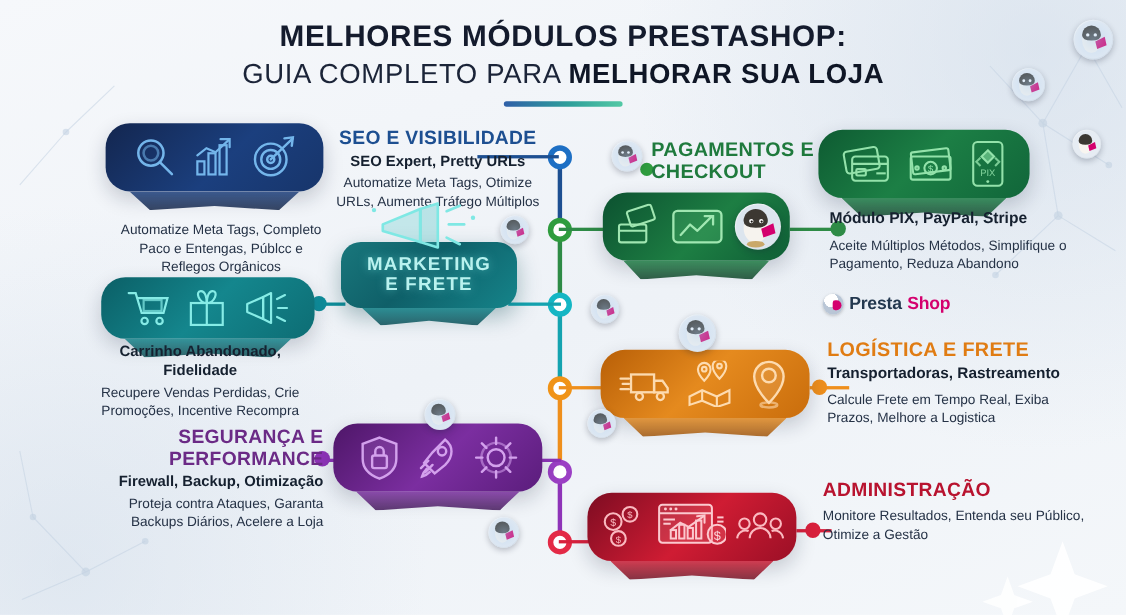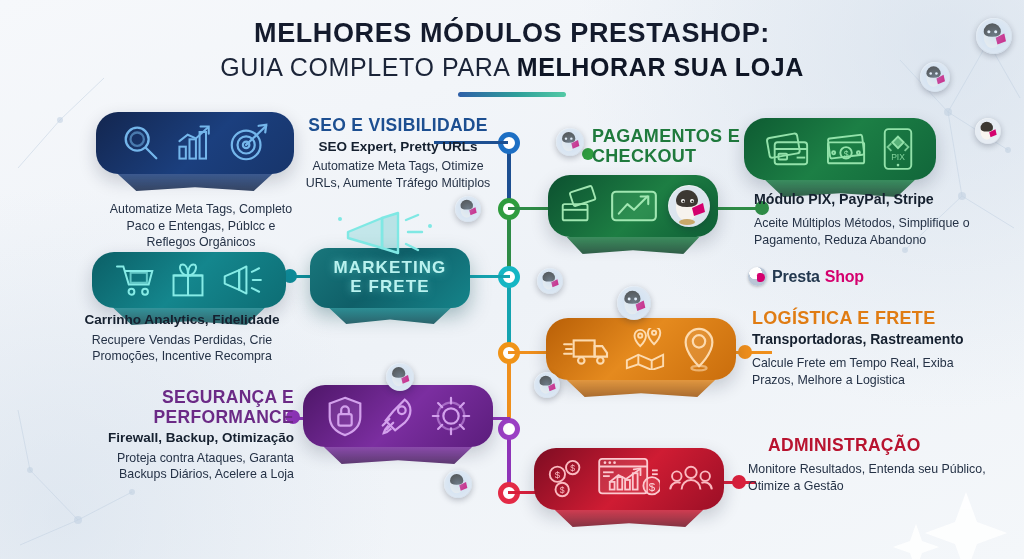--- a/index.html
+++ b/index.html
@@ -53,21 +53,21 @@
   }
 
   
   .txtblk { position:absolute; }
   .h-main { font-size:17.5px; font-weight:bold; letter-spacing:0.3px; line-height:1.12; }
   .h-sub { font-size:13.5px; font-weight:bold; color:#15202f; line-height:1.25; margin-top:3px; }
   .h-desc { font-size:12.4px; color:#253246; line-height:1.32; margin-top:3px; }
 
   
   .mk-badge {
-    position:absolute; left:310px; top:248px; width:160px; height:60px;
+    position:absolute; left:310px; top:220px; width:160px; height:60px;
     border-radius:18px;
     background:linear-gradient(135deg,#19777c 0%,#0f5f68 45%,#15848a 100%);
     box-shadow:0 8px 20px rgba(10,70,80,0.34);
     display:flex; flex-direction:column; align-items:center; justify-content:center;
   }
   .mk-badge span {
     color:#b9f2ef; font-size:17px; font-weight:bold; letter-spacing:1.1px; line-height:1.1;
     text-shadow:0 0 9px rgba(120,240,235,0.55);
   }
   .mk-skirt {
@@ -213,21 +213,21 @@
     <svg class="gi" width="46" height="38" viewBox="0 0 48 42" fill="none" stroke="#8df2ec" stroke-width="2.2">
       <path d="M6 17 L22 10 L22 32 L6 25 Z" stroke-linejoin="round"></path>
         <path d="M22 10 L30 6 L30 36 L22 32 Z" stroke-linejoin="round"></path>
       <line x1="36" y1="12" x2="44" y2="8" stroke-linecap="round"></line>
         <line x1="37" y1="21" x2="46" y2="21" stroke-linecap="round"></line>
         <line x1="36" y1="30" x2="44" y2="34" stroke-linecap="round"></line>
     </svg>
     <div class="skirt" style="background:linear-gradient(180deg,#14868d,#07454b);"></div>
   </div>
   <div class="txtblk" style="left:74px;top:312px;width:216px;text-align:center;">
-    <div class="h-sub" style="margin-top:0;font-size:13.6px;">Carrinho Analytics, Fidelidade</div>
+    <div class="h-sub" style="margin-top:0;font-size:13.6px;">Carrinho Abandonado, Fidelidade</div>
     <div class="h-desc">Recupere Vendas Perdidas, Crie Promoções, Incentive Recompra</div>
   </div>
 
   <div class="mk-badge">
     <svg style="position:absolute;top:-40px;left:22px;" width="112" height="48" viewBox="0 0 112 48" fill="none" stroke="#7fe8e4" stroke-width="2.4">
       <path d="M16 24 L50 10 L50 40 L16 30 Z" stroke-linejoin="round" fill="rgba(60,190,190,0.25)"></path>
       <path d="M50 10 L66 5 L66 45 L50 40 Z" stroke-linejoin="round" fill="rgba(60,190,190,0.3)"></path>
       <line x1="74" y1="12" x2="86" y2="7" stroke-linecap="round"></line>
         <line x1="76" y1="24" x2="90" y2="24" stroke-linecap="round"></line>
         <line x1="74" y1="36" x2="86" y2="42" stroke-linecap="round"></line>
@@ -402,21 +402,21 @@
       <circle cx="23" cy="12" r="6"></circle>
         <path d="M13 30 a10 10 0 0 1 20 0"></path>
       <circle cx="8" cy="16" r="5"></circle>
         <path d="M1 30 a8 8 0 0 1 11 -7"></path>
       <circle cx="38" cy="16" r="5"></circle>
         <path d="M45 30 a8 8 0 0 0 -11 -7"></path>
     </svg>
     <div class="skirt" style="background:linear-gradient(180deg,#cf1c33,#6e0a1c);"></div>
   </div>
   <div class="txtblk" style="left:748px;top:436px;width:250px;">
-    <div class="h-main" style="color:#b8132f;font-size:17.5px;margin-left:20px;">ADMINISTRAÇÃO</div>
+    <div class="h-main" style="color:#b8132f;font-size:17.5px;">ADMINISTRAÇÃO</div>
     <div class="h-desc" style="margin-top:5px;line-height:1.42;">Monitore Resultados, Entenda seu Público, Otimize a Gestão</div>
   </div>
 
   <div class="peng" style="left:976px;top:18px;width:36px;height:36px;">
     <div class="halo"></div>
     <svg width="36" height="36" viewBox="0 0 42 42">
         <circle cx="21" cy="21" r="20" fill="#e6ecf3"></circle>
         <ellipse cx="19" cy="22" rx="10" ry="13" fill="#f8f5f0"></ellipse>
         <path d="M9 16 a10 10 0 0 1 20 0 q0 6 -10 6 q-10 0 -10 -6 z" fill="#3c3832"></path>
         <circle cx="15" cy="16" r="1.8" fill="#fff"></circle>

